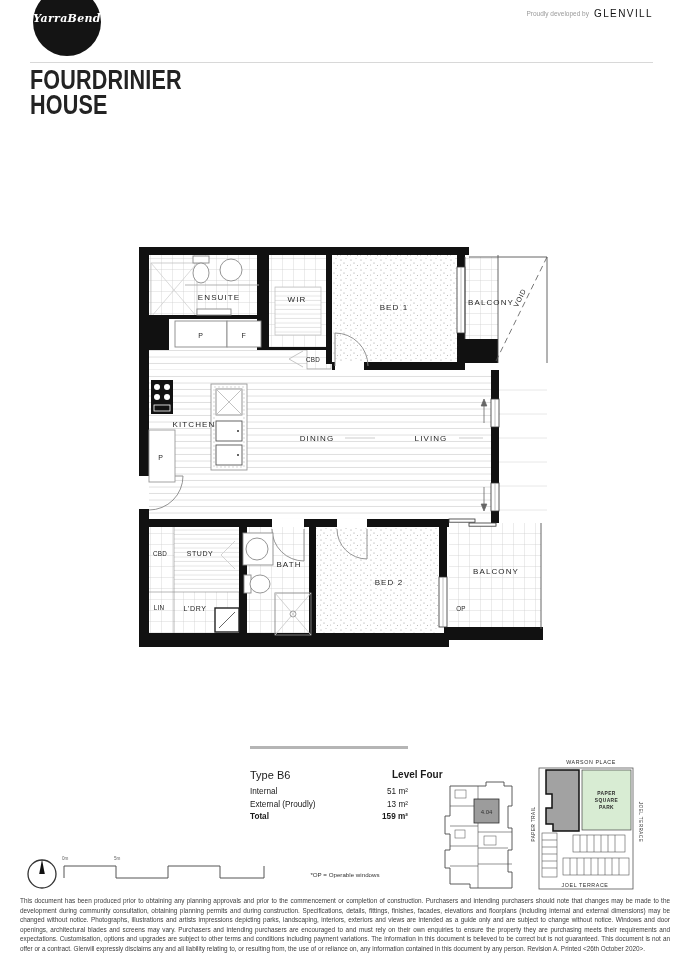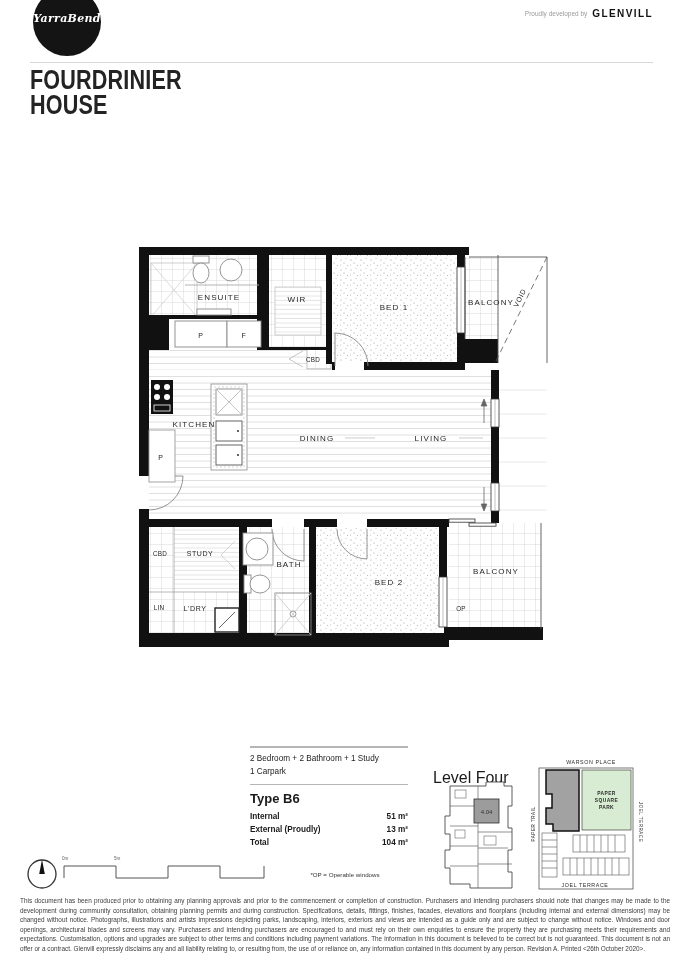--- a/index.html
+++ b/index.html
@@ -7,47 +7,47 @@
           font-family:"Liberation Sans", sans-serif; overflow:hidden; color:#1a1a1a; }
 
   
   .logo { position:absolute; left:33px; top:-12px; width:68px; height:68px;
           background:#141414; border-radius:50%; }
   .logo span { position:absolute; left:0; right:0; top:24px; text-align:center;
           color:#fff; font-family:"DejaVu Serif", serif; font-style:italic;
           font-weight:bold; font-size:11px; letter-spacing:0.3px; }
   .devcredit { position:absolute; top:8px; right:30px; font-size:6.5px; color:#9a9a9a; }
   .devcredit b { font-size:10px; color:#111; letter-spacing:1.4px; margin-left:5px;
-          vertical-align:-1.5px; font-weight:bold; }
+          vertical-align:-1.5px; font-weight:normal; }
   .hr1 { position:absolute; left:30px; right:30px; top:62px; border-top:1px solid #d8d8d8; }
   .bldg-title { position:absolute; left:30px; top:68px; font-size:27px; font-weight:bold;
           line-height:0.94; color:#232323; transform:scaleX(0.8); transform-origin:left top;
           letter-spacing:0.2px; }
 
   
   .rl { font-family:"Liberation Sans",sans-serif; font-size:8px; letter-spacing:1.1px;
         fill:#1f1f1f; text-anchor:middle; }
   .rm { font-family:"Liberation Sans",sans-serif; font-size:7px; letter-spacing:0.6px;
         fill:#1f1f1f; text-anchor:middle; }
   .rs { font-family:"Liberation Sans",sans-serif; font-size:6.3px; letter-spacing:0.3px;
         fill:#1f1f1f; text-anchor:middle; }
   .fp { position:absolute; left:139px; top:247px; }
 
   
   .apt { position:absolute; left:250px; top:746px; width:158px; }
   .apt .line { border-top:1px solid #b5b5b5; }
   .apt-title { font-size:17px; font-weight:bold; margin:4px 0 6px; color:#161616; }
   .apt-sub { font-size:8.2px; line-height:1.55; margin:5px 0 6px; color:#222; }
-  .type { font-size:13px; font-weight:bold; margin:6px 0 5px; }
-  .area-row { display:flex; justify-content:space-between; font-size:8.2px; line-height:1.55;font-weight:bold; }
+  .type { font-size:11px; font-weight:normal; margin:20px 0 5px; }
+  .area-row { display:flex; justify-content:space-between; font-size:8.2px; line-height:1.55; }
   .area-row.total { font-weight:bold; }
   .op-note { position:absolute; left:286px; top:871px; width:118px; text-align:center;
              font-size:6.2px; color:#333; }
 
-  .level-title { position:absolute; left:433px; top:769px; font-size:16px; font-weight:normal; }
+  .level-title { position:absolute; left:392px; top:769px; font-size:10px; font-weight:bold; }
   .miniplan { position:absolute; left:428px; top:778px; }
   .mapblock { position:absolute; left:531px; top:754px; }
   .mp { font-family:"Liberation Sans",sans-serif; font-size:5.3px; letter-spacing:0.6px;
         fill:#2a2a2a; text-anchor:middle; }
   .mpk { font-family:"Liberation Sans",sans-serif; font-size:4.9px; font-weight:bold;
         letter-spacing:0.4px; fill:#2a2a2a; text-anchor:middle; }
   .mpr { font-family:"Liberation Sans",sans-serif; font-size:4.6px; letter-spacing:0.5px;
         fill:#2a2a2a; text-anchor:middle; }
 
   .compass { position:absolute; left:22px; top:855px; }
@@ -263,37 +263,33 @@
     <text class="rm" x="56" y="364">L'DRY</text>
     <text class="rl" x="150" y="320">BATH</text>
     <text class="rl" x="250" y="338">BED 2</text>
     <text class="rl" x="357" y="327">BALCONY</text>
     <text class="rs" x="322" y="364">OP</text>
   </svg>
 
   <div class="apt">
     <div class="line"></div>
     <div class="line"></div>
-    <div class="apt-sub">
-      <div>2 Bedroom + 2 Bathroom + 1 Study</div>
-      <div>1 Carpark</div>
-    </div>
     <div class="line"></div>
     <div class="type">Type B6</div>
     <div class="area-row">
       <span>Internal</span>
       <span>51 m²</span>
     </div>
     <div class="area-row">
       <span>External (Proudly)</span>
       <span>13 m²</span>
     </div>
     <div class="area-row total">
       <span>Total</span>
-      <span>104 m²</span>
+      <span>159 m²</span>
     </div>
   </div>
   <div class="op-note">*OP = Operable windows</div>
 
   <div class="level-title">Level Four</div>
   <svg class="miniplan" width="92" height="114" viewBox="0 0 92 114">
     <g stroke="#4a4a4a" stroke-width="0.9" fill="#ffffff">
       <path d="M22 8 H58 V4 H76 V8 H84 V28 H80 V50 H84 V72 H80 V94 H84 V110 H42 V106 H22 V90 H17 V72 H22 V56 H17 V38 H22 Z"></path>
       <line x1="50" y1="8" x2="50" y2="110" stroke-width="0.6"></line>
       <line x1="22" y1="28" x2="50" y2="28" stroke-width="0.6"></line>

